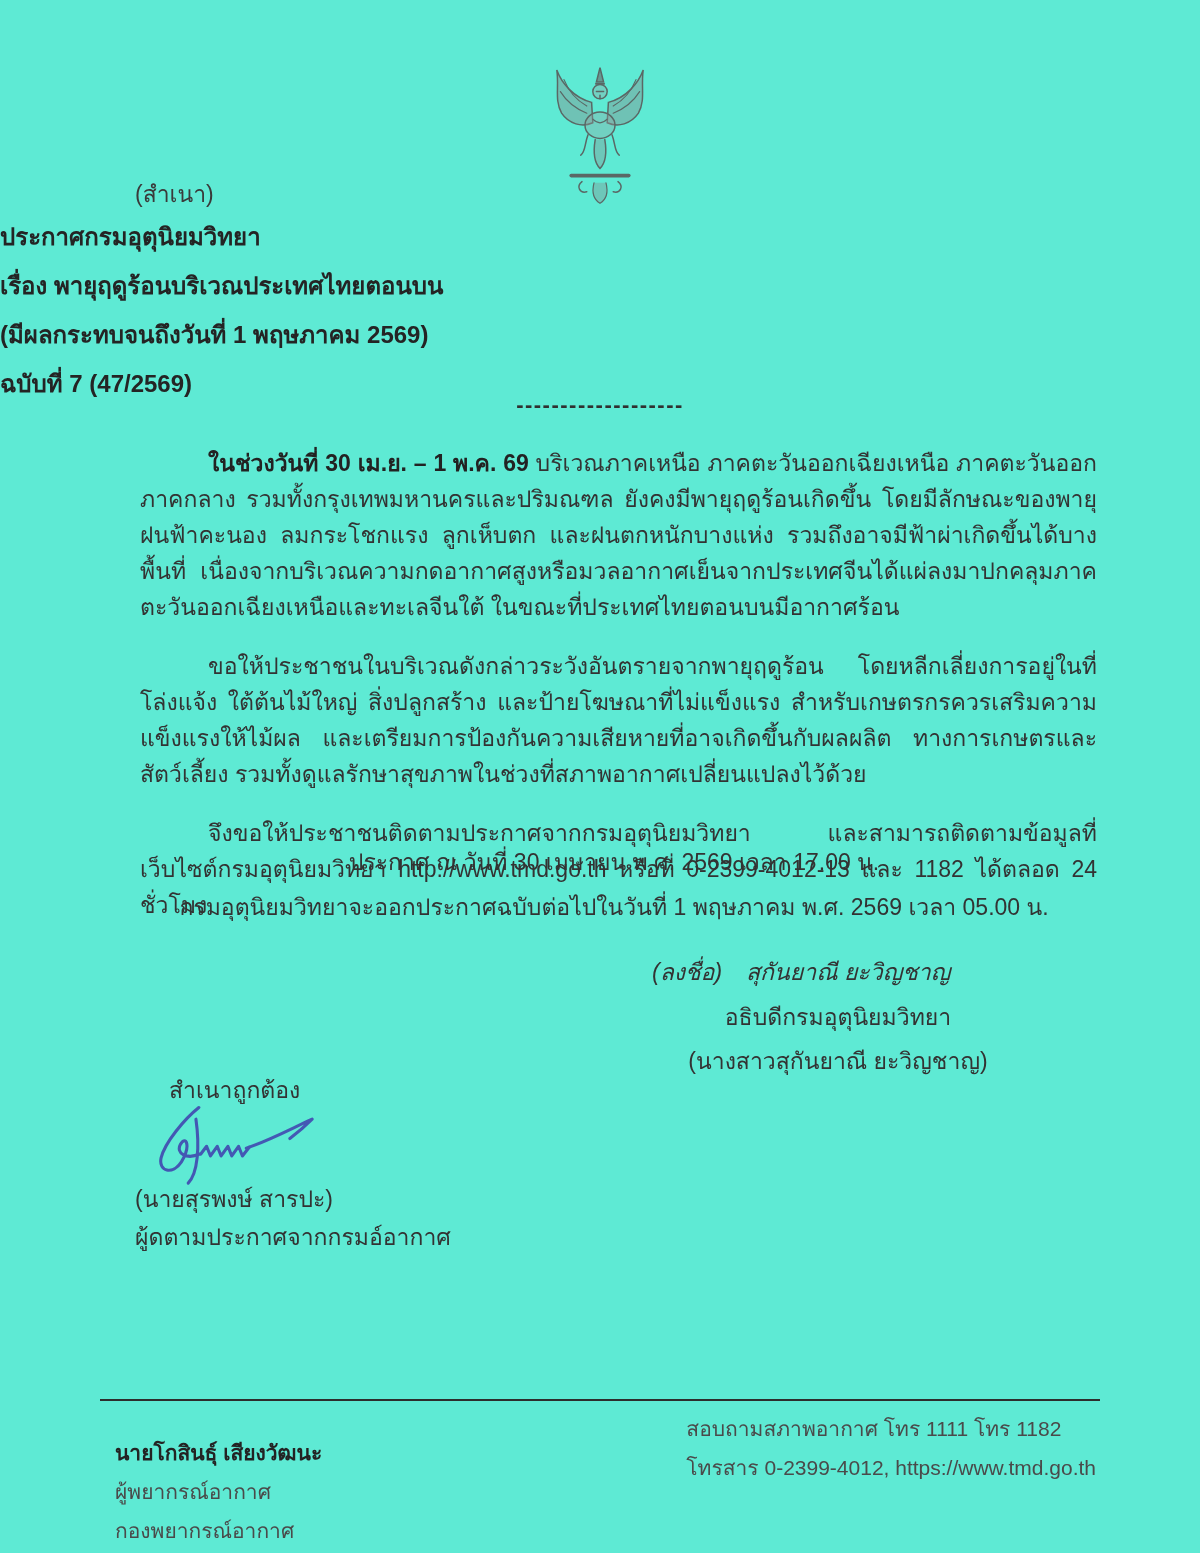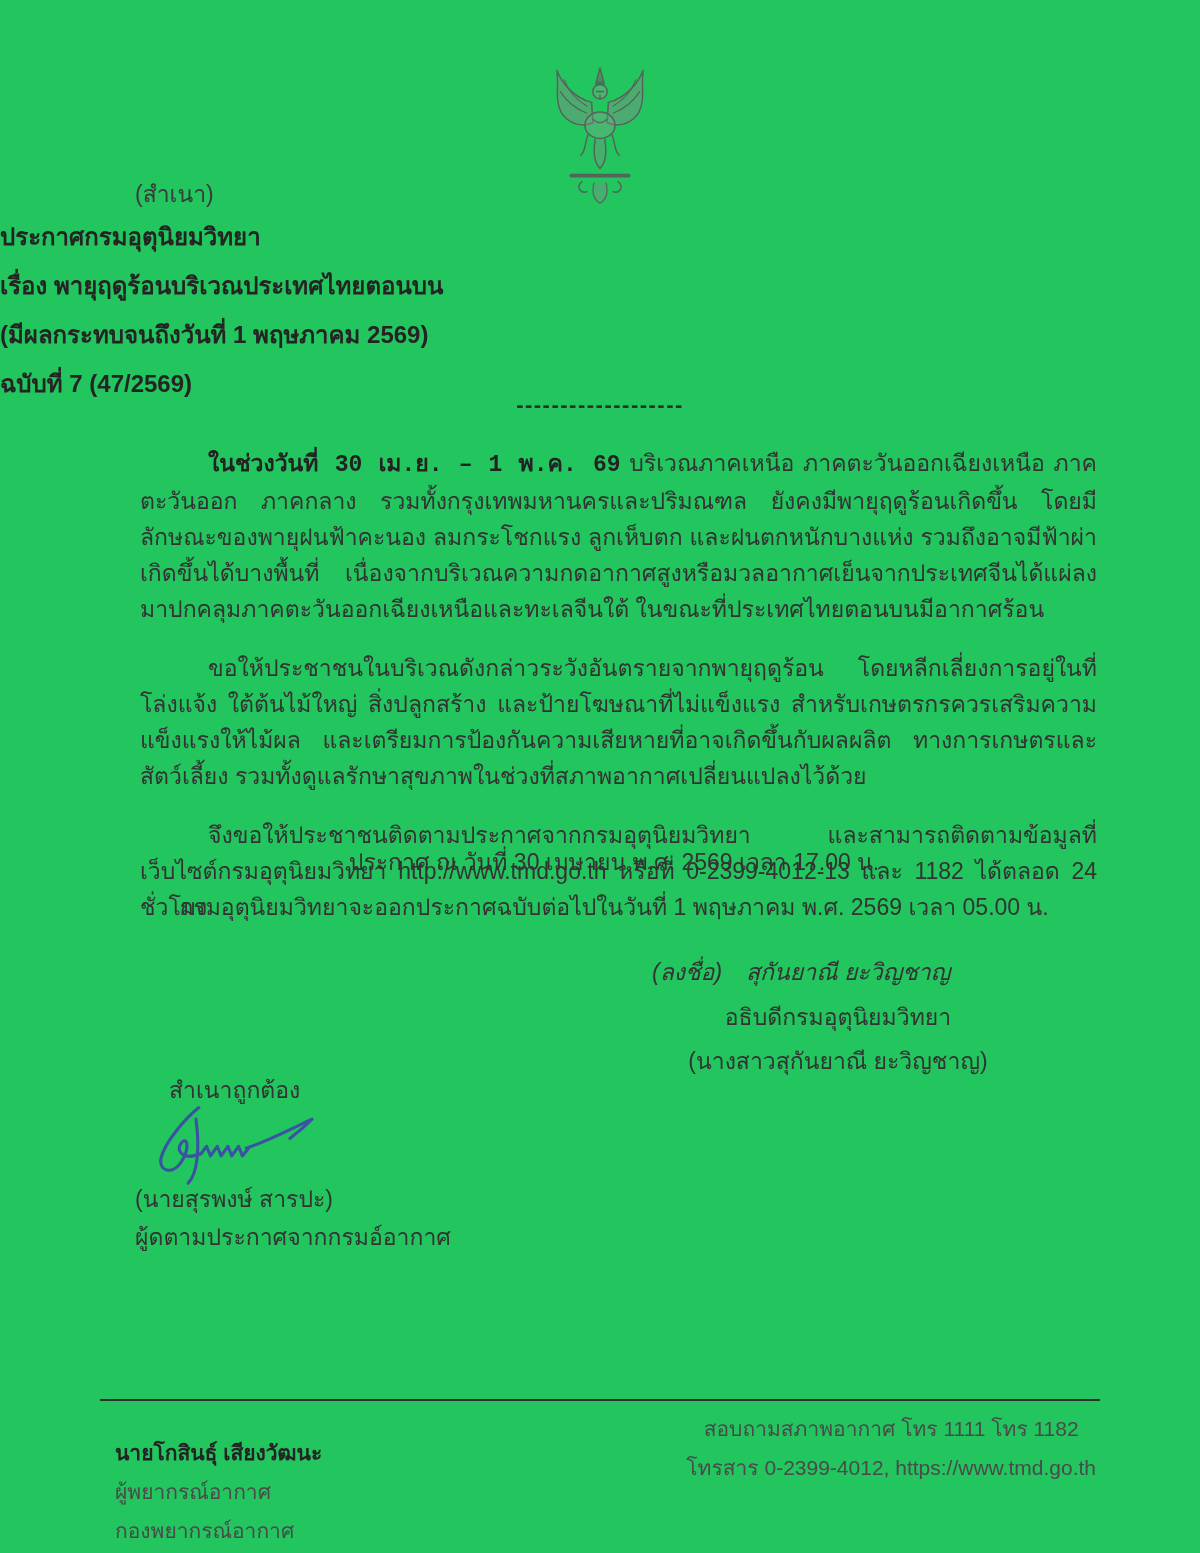--- a/index.html
+++ b/index.html
@@ -5,21 +5,21 @@
   * { margin: 0; padding: 0; box-sizing: border-box; }
   html, body { background: #ffffff; }
   body {
     font-family: "Liberation Sans", "DejaVu Sans", sans-serif;
     width: 1200px;
   }
   .page {
     position: relative;
     width: 1200px;
     height: 1553px;
-    background: #22c55e;
+    background: #5eead4;
     color: #333333;
     overflow: hidden;
   }
   .copy-label {
     position: absolute;
     left: 135px;
     top: 176px;
     font-size: 23px;
     color: #3a3a3a;
   }
@@ -59,21 +59,21 @@
     width: 957px;
     font-size: 23px;
     line-height: 36px;
     text-align: justify;
     color: #333333;
   }
   .body-text p {
     text-indent: 68px;
     margin-bottom: 23px;
   }
-  .body-text strong { color: #222222; font-family: Liberation Mono, monospace; }
+  .body-text strong { color: #222222; }
   .issuance {
     position: absolute;
     top: 840px;
     left: 0;
     width: 100%;
     text-align: center;
     font-size: 23px;
     color: #333333;
   }
   .issuance .issuance-line { line-height: 45px; padding-left: 28px; }
@@ -134,21 +134,21 @@
     margin-top: 24px;
   }
   .footer-left .footer-name { font-weight: bold; color: #232323; }
   .footer-right {
     position: absolute;
     right: 104px;
     top: 1409px;
     font-size: 21px;
     line-height: 39px;
     color: #4a4a4a;
-    text-align: center;
+    text-align: left;
   }
 </style>
 </head>
 <body>
 
 <div class="page">
 
   <div class="emblem">
     <svg viewBox="0 0 220 240" width="132" height="144" xmlns="http://www.w3.org/2000/svg">
       <g stroke="#5a5a5a" fill="none" stroke-width="2.5" stroke-linecap="round" opacity="0.9">

